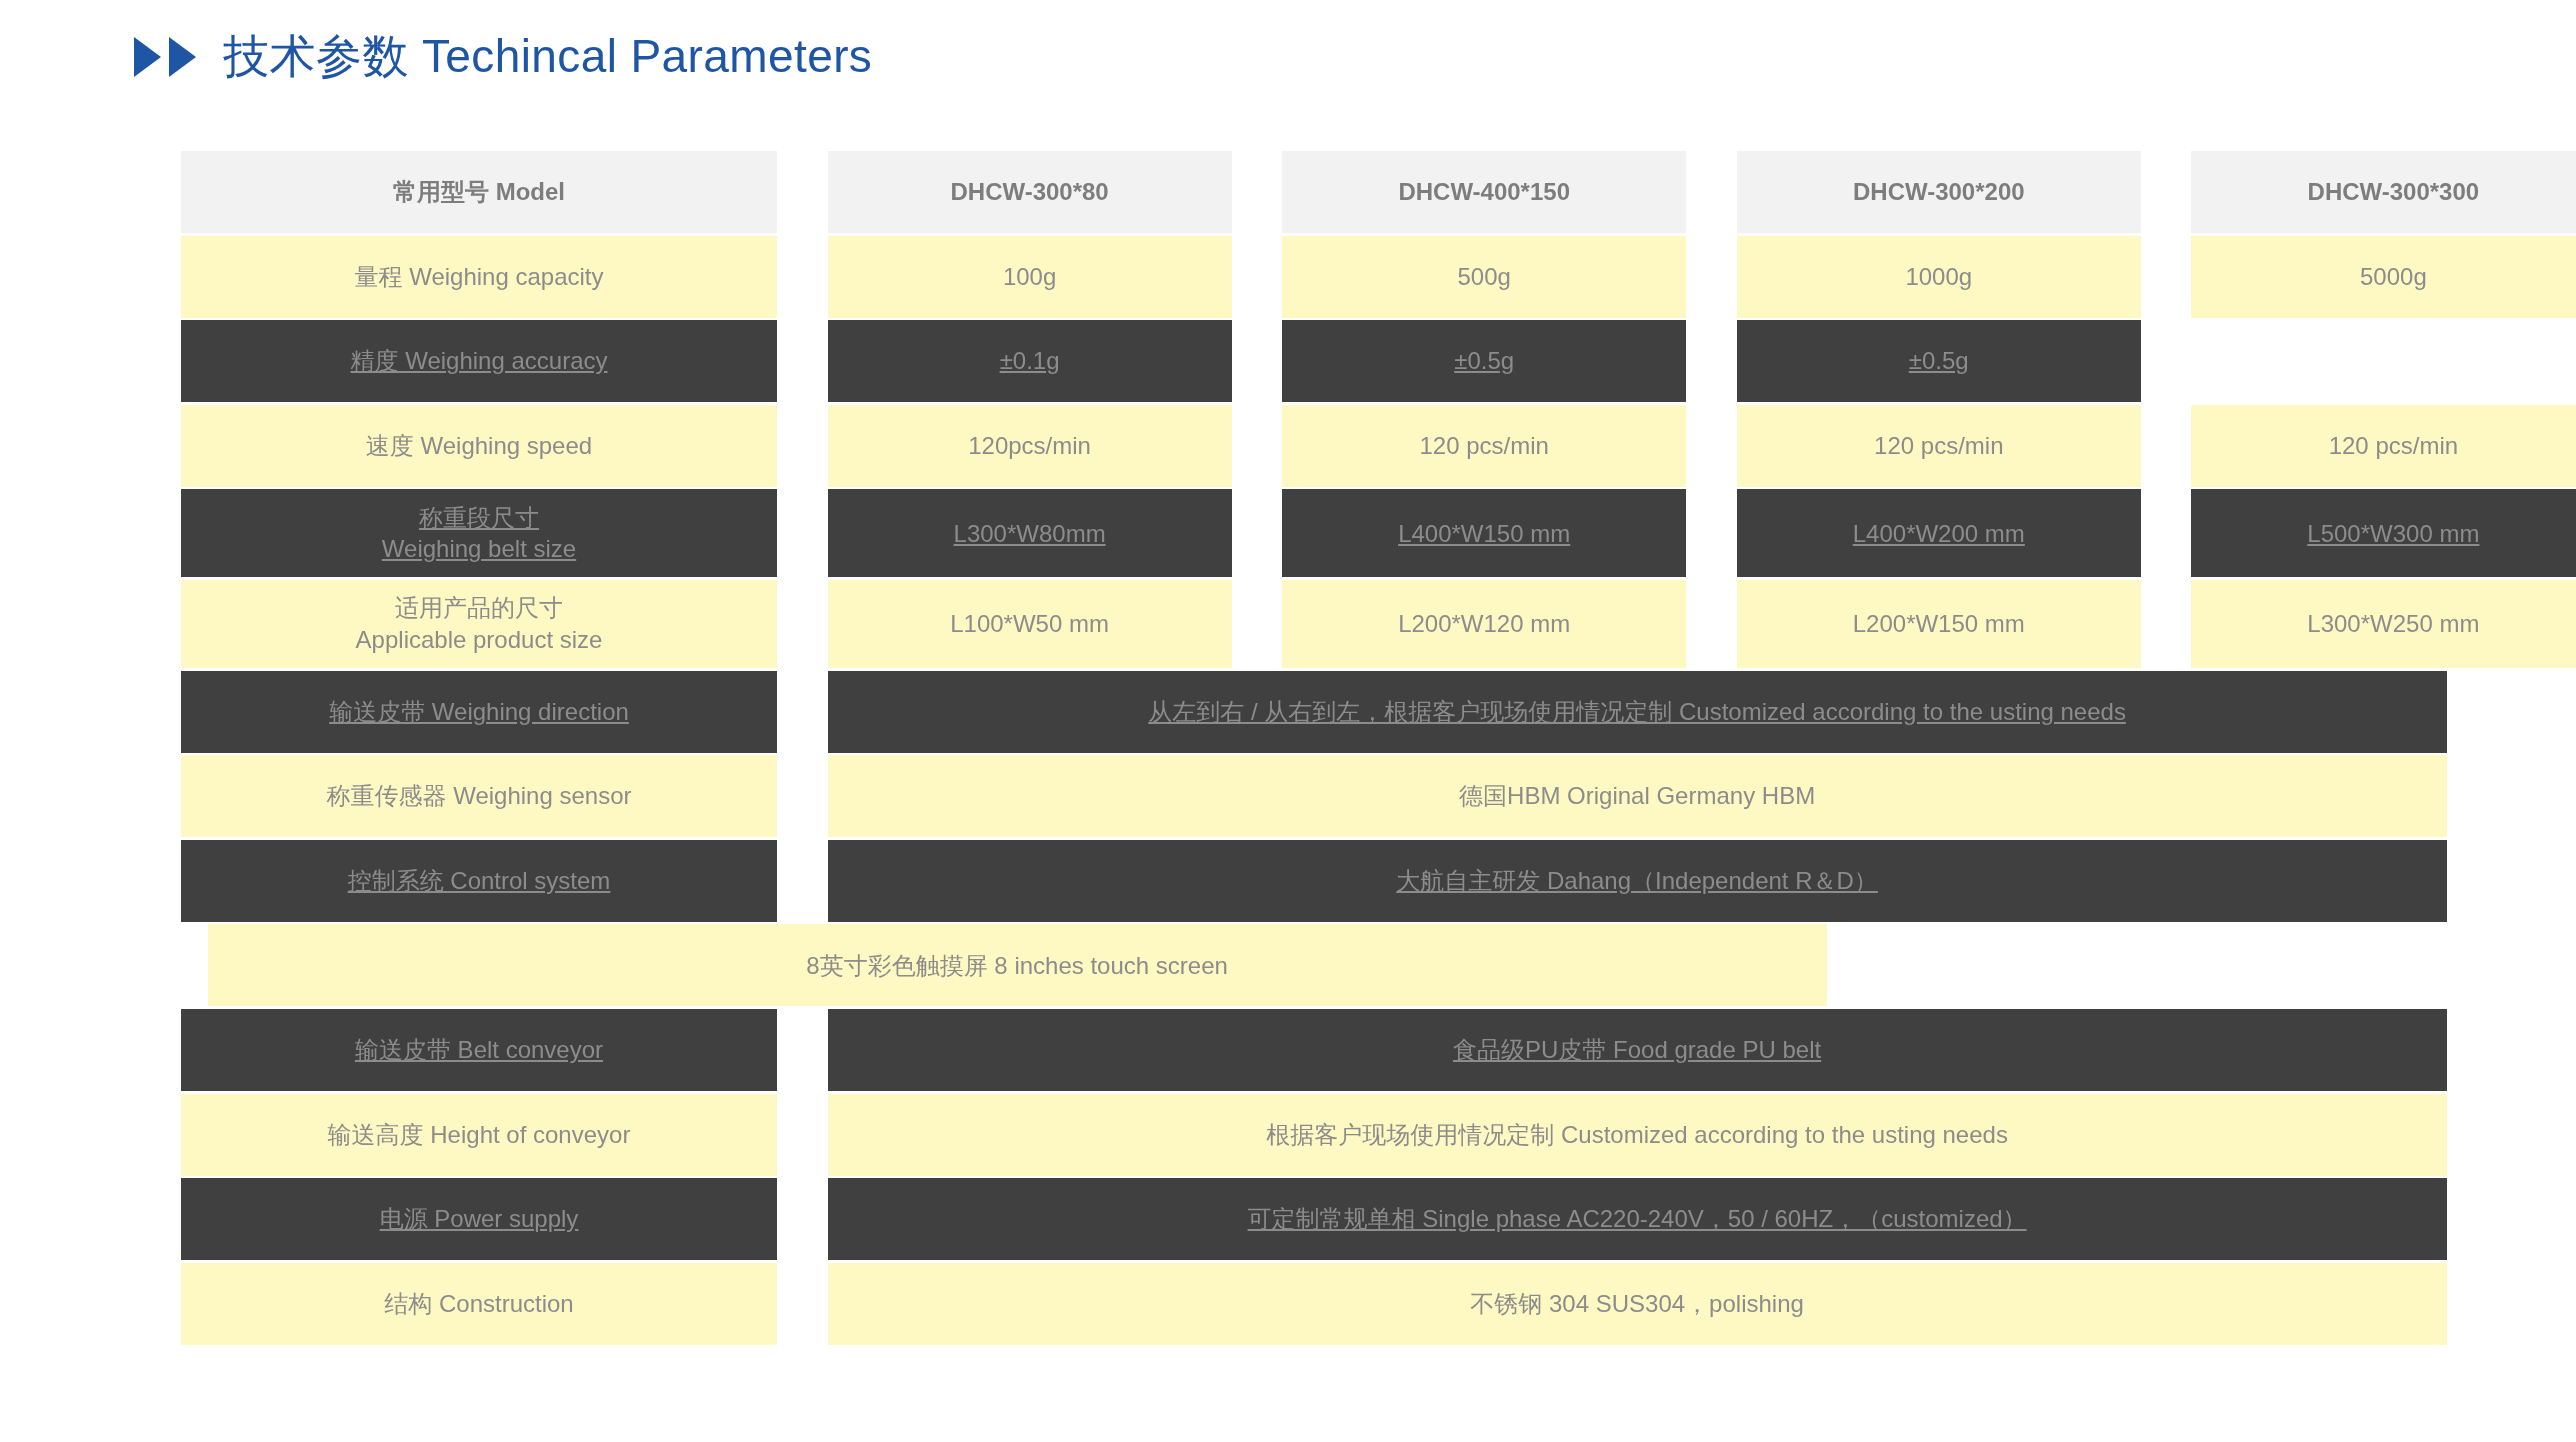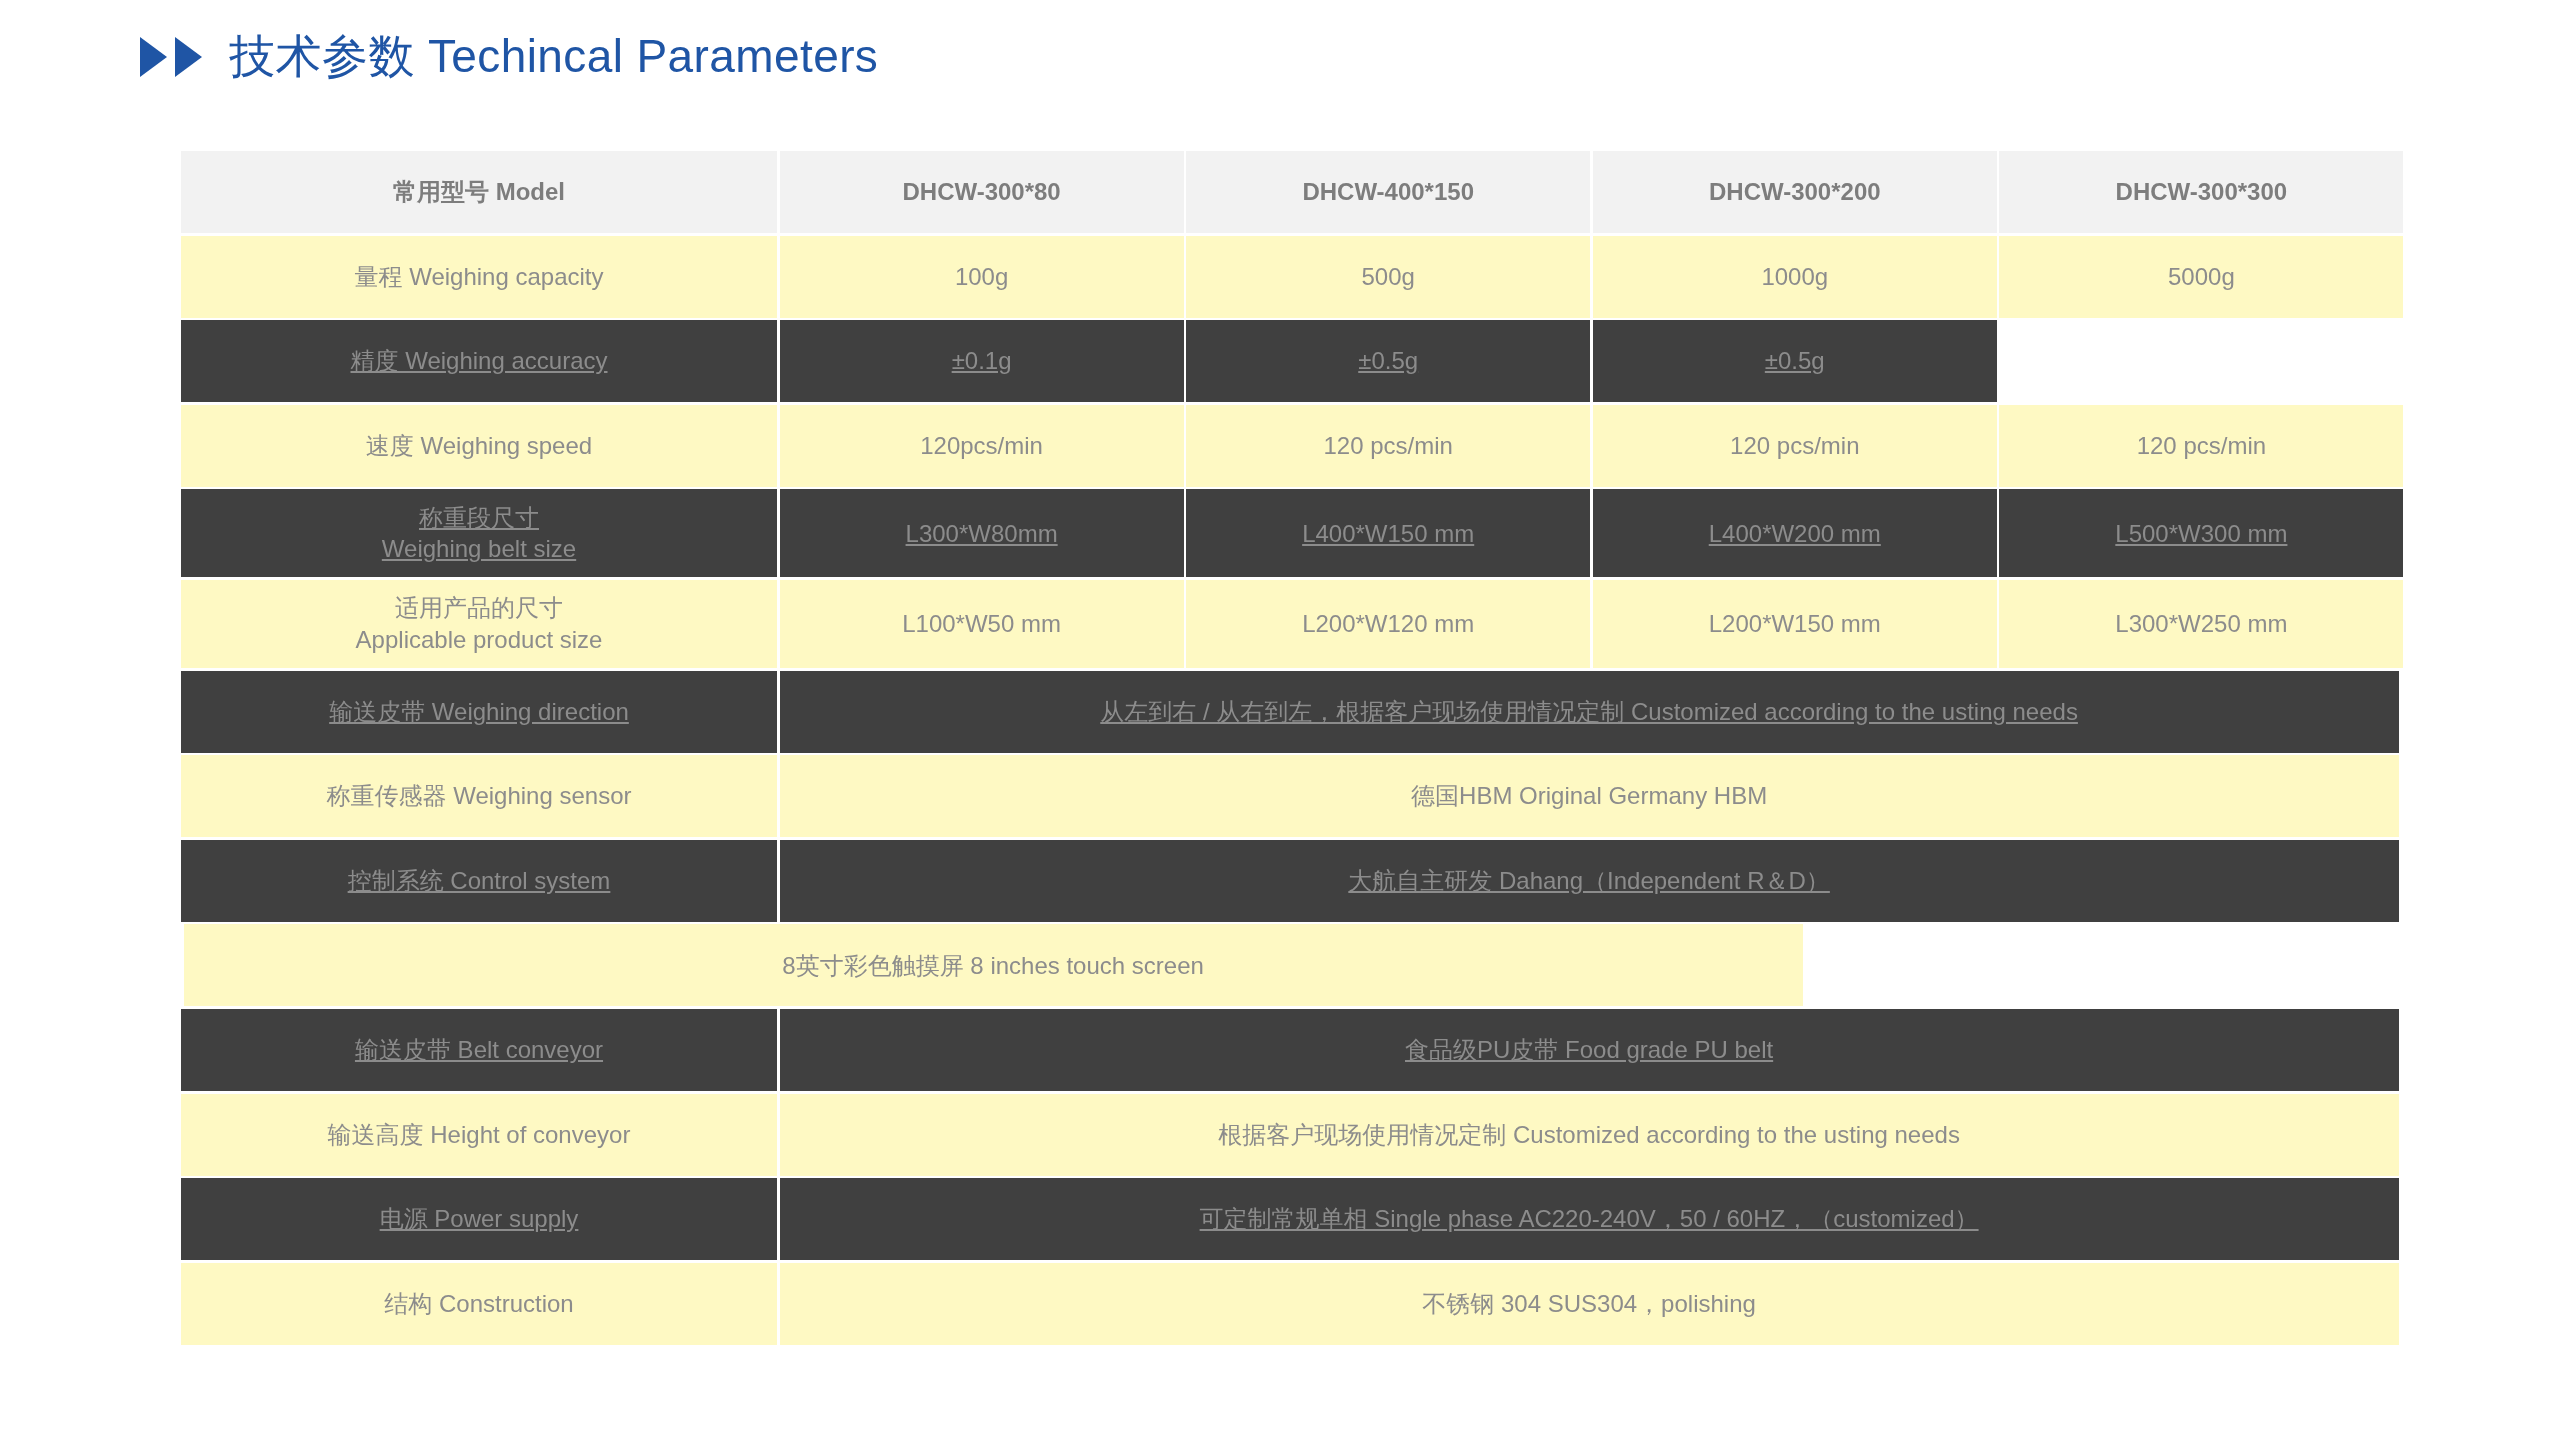--- a/index.html
+++ b/index.html
@@ -17,21 +17,21 @@
   .page {
     position: relative;
     width: 2576px;
     height: 1443px;
     box-sizing: border-box;
   }
 
   
   .title-bar {
     position: absolute;
-    left: 140px;
+    left: 134px;
     top: 26px;
     display: flex;
     align-items: center;
     height: 62px;
   }
   .arrows {
     display: flex;
     align-items: center;
     gap: 7.7px;
     margin-right: 27.5px;
@@ -57,20 +57,21 @@
     left: 181px;
     top: 151px;
     width: 2215px;
     border-collapse: separate;
     border-spacing: 0;
   }
   .row {
     display: flex;
     width: 100%;
     height: 82px;
+    gap: 24px;
   }
   .row.tall { height: 88px; }
 
   .cell {
     display: flex;
     align-items: center;
     justify-content: center;
     text-align: center;
     font-size: 24px;
     color: #8c8c8c;

